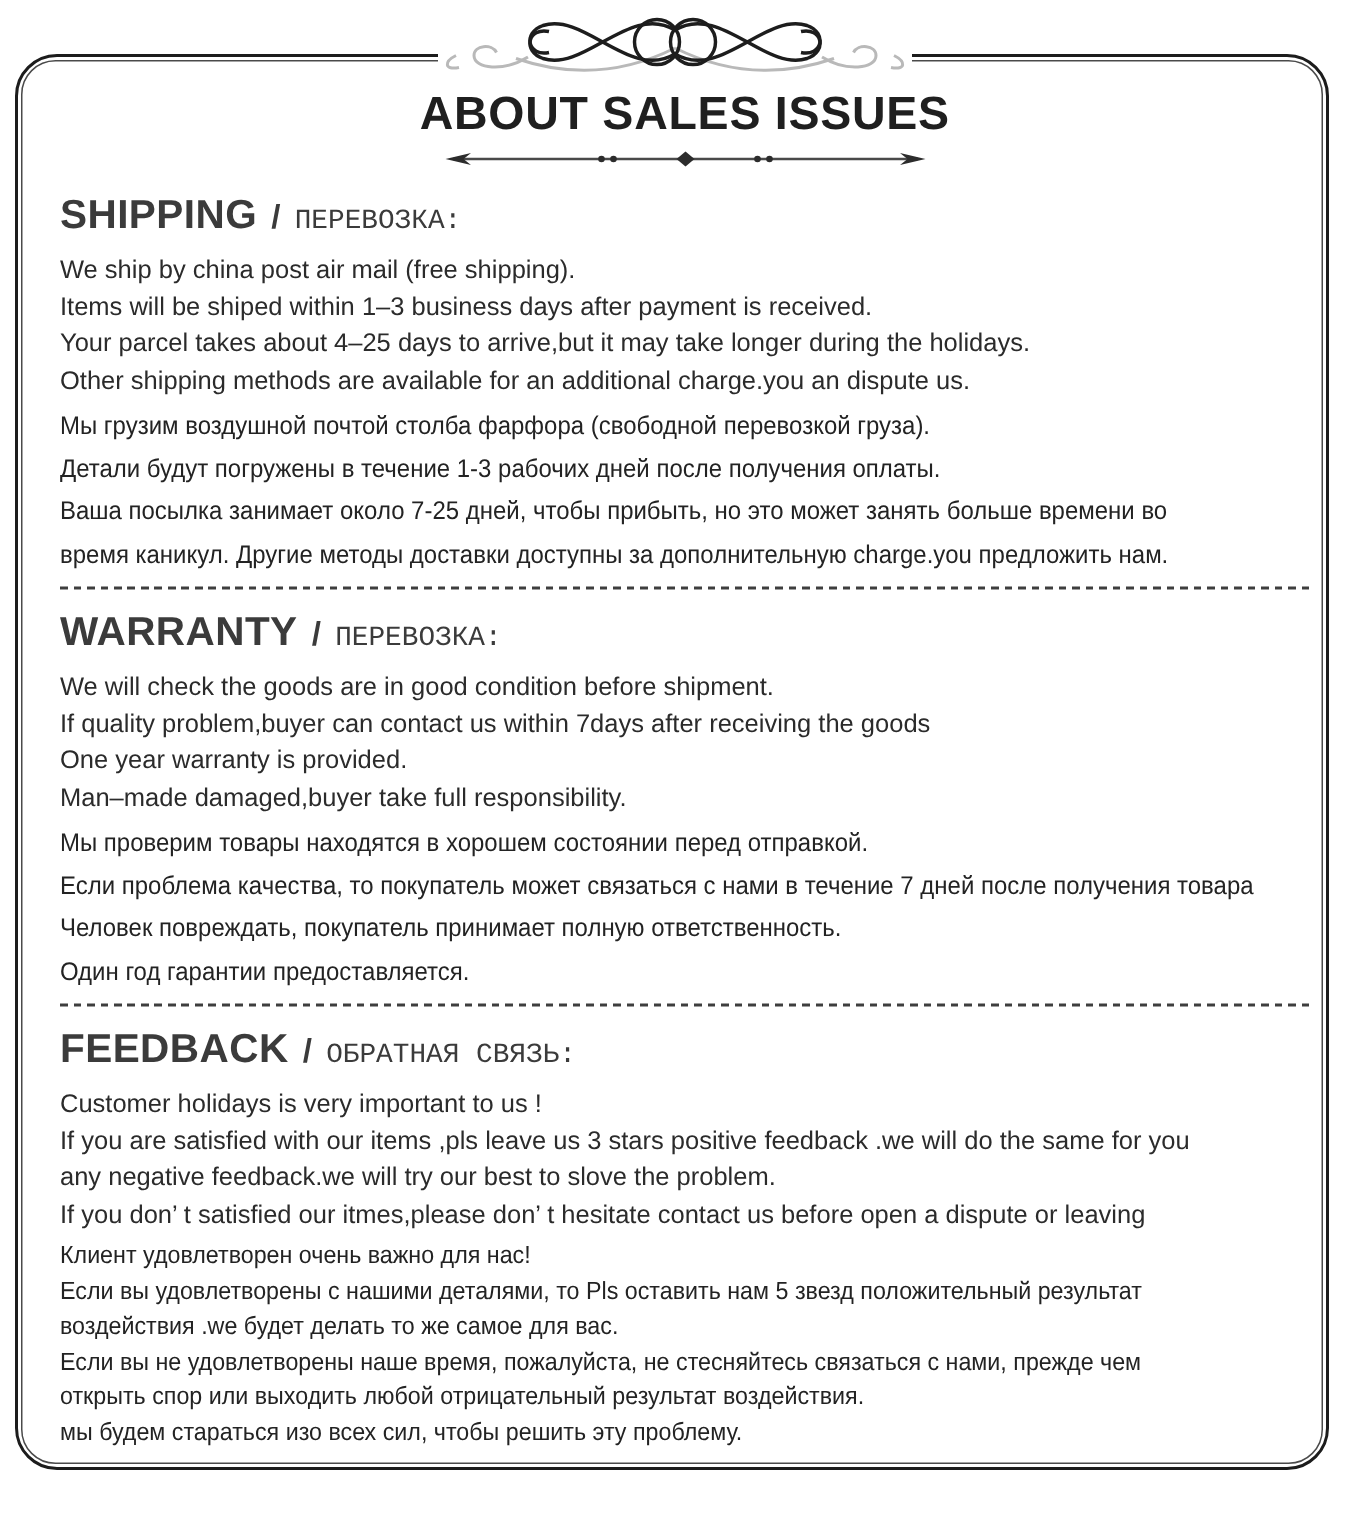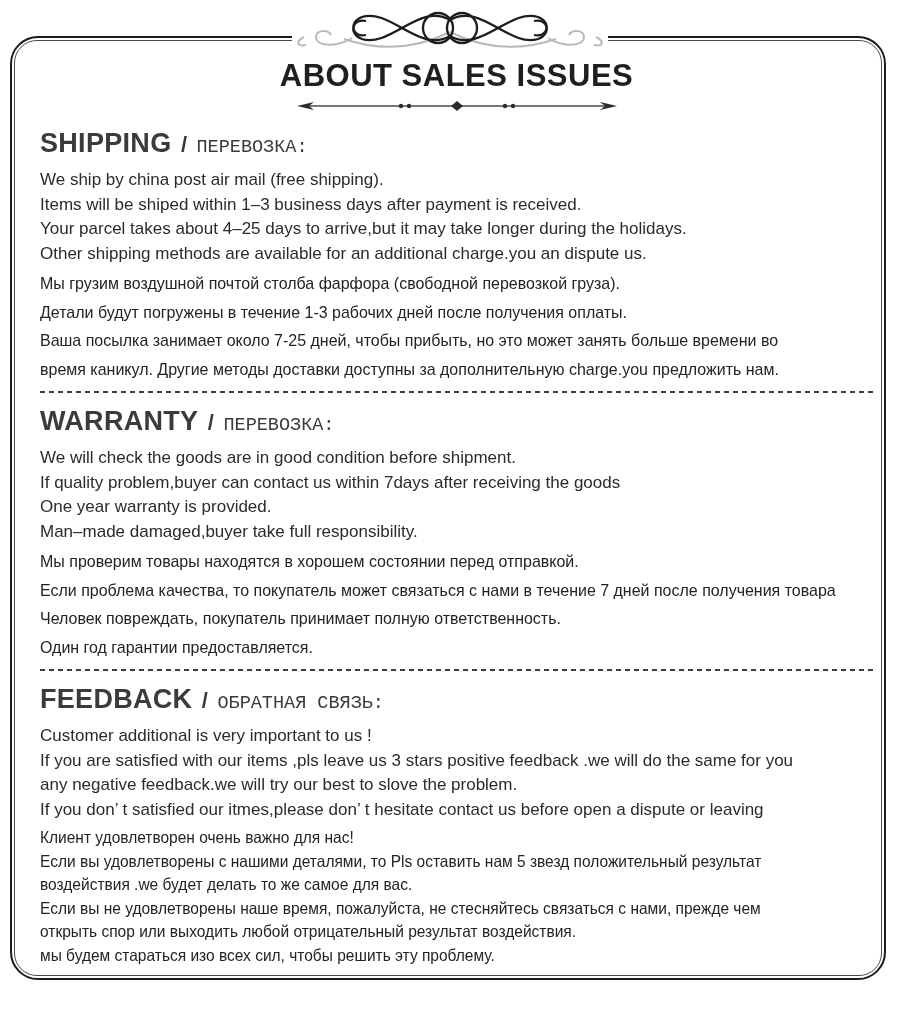--- a/index.html
+++ b/index.html
@@ -130,21 +130,21 @@
 
     <div class="divider"></div>
 
     <section id="sec-feedback">
       <div class="sec-head">
         <span class="sec-title">FEEDBACK</span>
         <span class="sec-sep">/</span>
         <span class="sec-sub">ОБРАТНАЯ СВЯЗЬ:</span>
       </div>
       <div class="en">
-        <div class="ln">Customer additional is very important to us !</div>
+        <div class="ln">Customer holidays is very important to us !</div>
         <div class="ln">If you are satisfied with our items ,pls leave us 3 stars positive feedback .we will do the same for you</div>
         <div class="ln">any negative feedback.we will try our best to slove the problem.</div>
         <div class="ln">If you don’ t satisfied our itmes,please don’ t hesitate contact us before open a dispute or leaving</div>
       </div>
       <div class="ru">
         <div class="ln">Клиент удовлетворен очень важно для нас!</div>
         <div class="ln">Если вы удовлетворены с нашими деталями, то Pls оставить нам 5 звезд положительный результат</div>
         <div class="ln">воздействия .we будет делать то же самое для вас.</div>
         <div class="ln">Если вы не удовлетворены наше время, пожалуйста, не стесняйтесь связаться с нами, прежде чем</div>
         <div class="ln">открыть спор или выходить любой отрицательный результат воздействия.</div>

